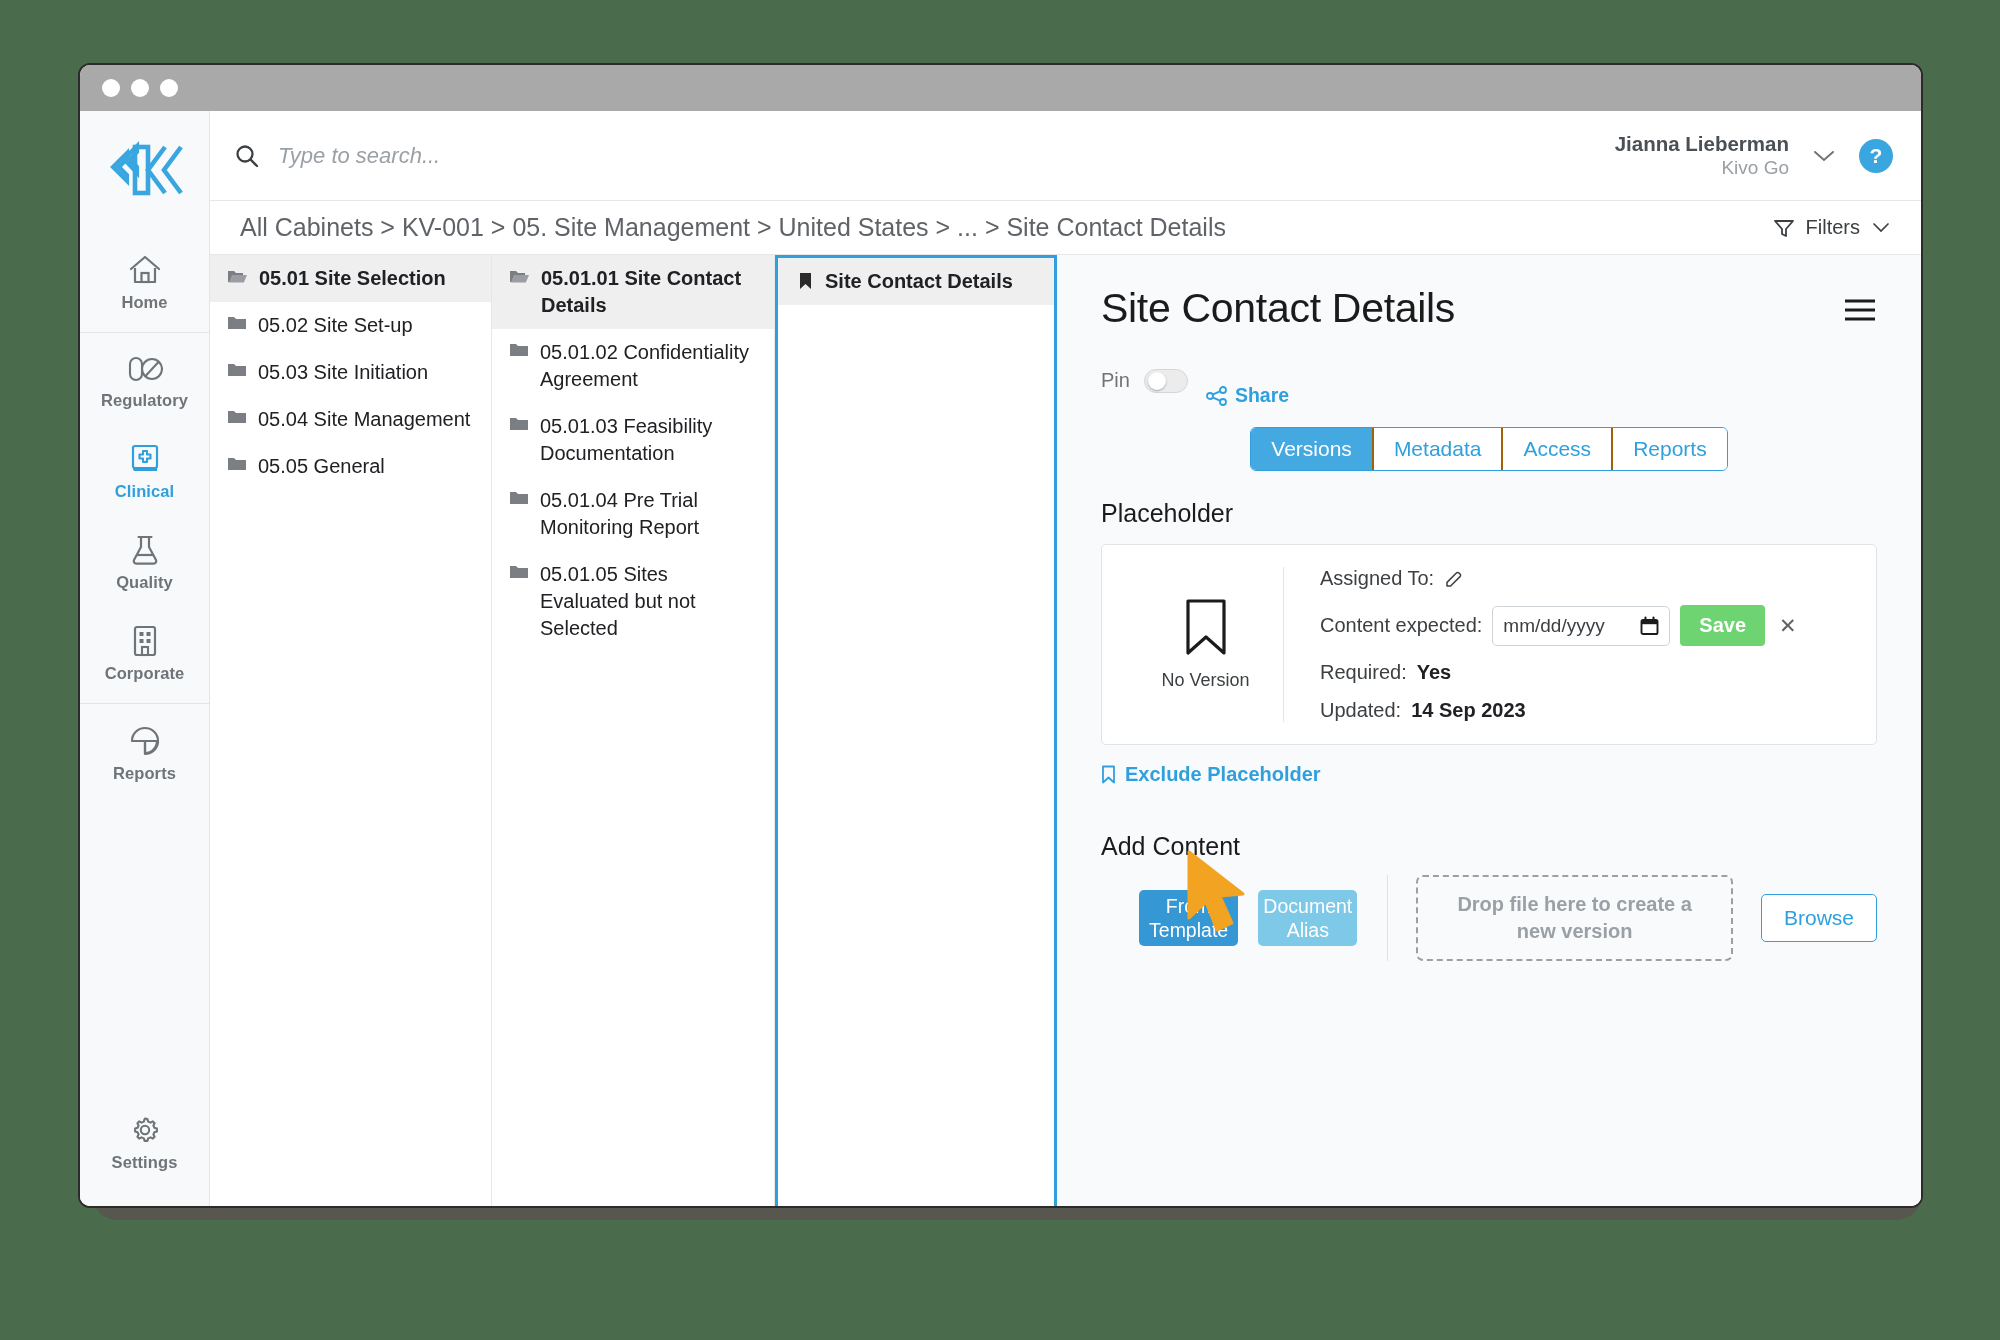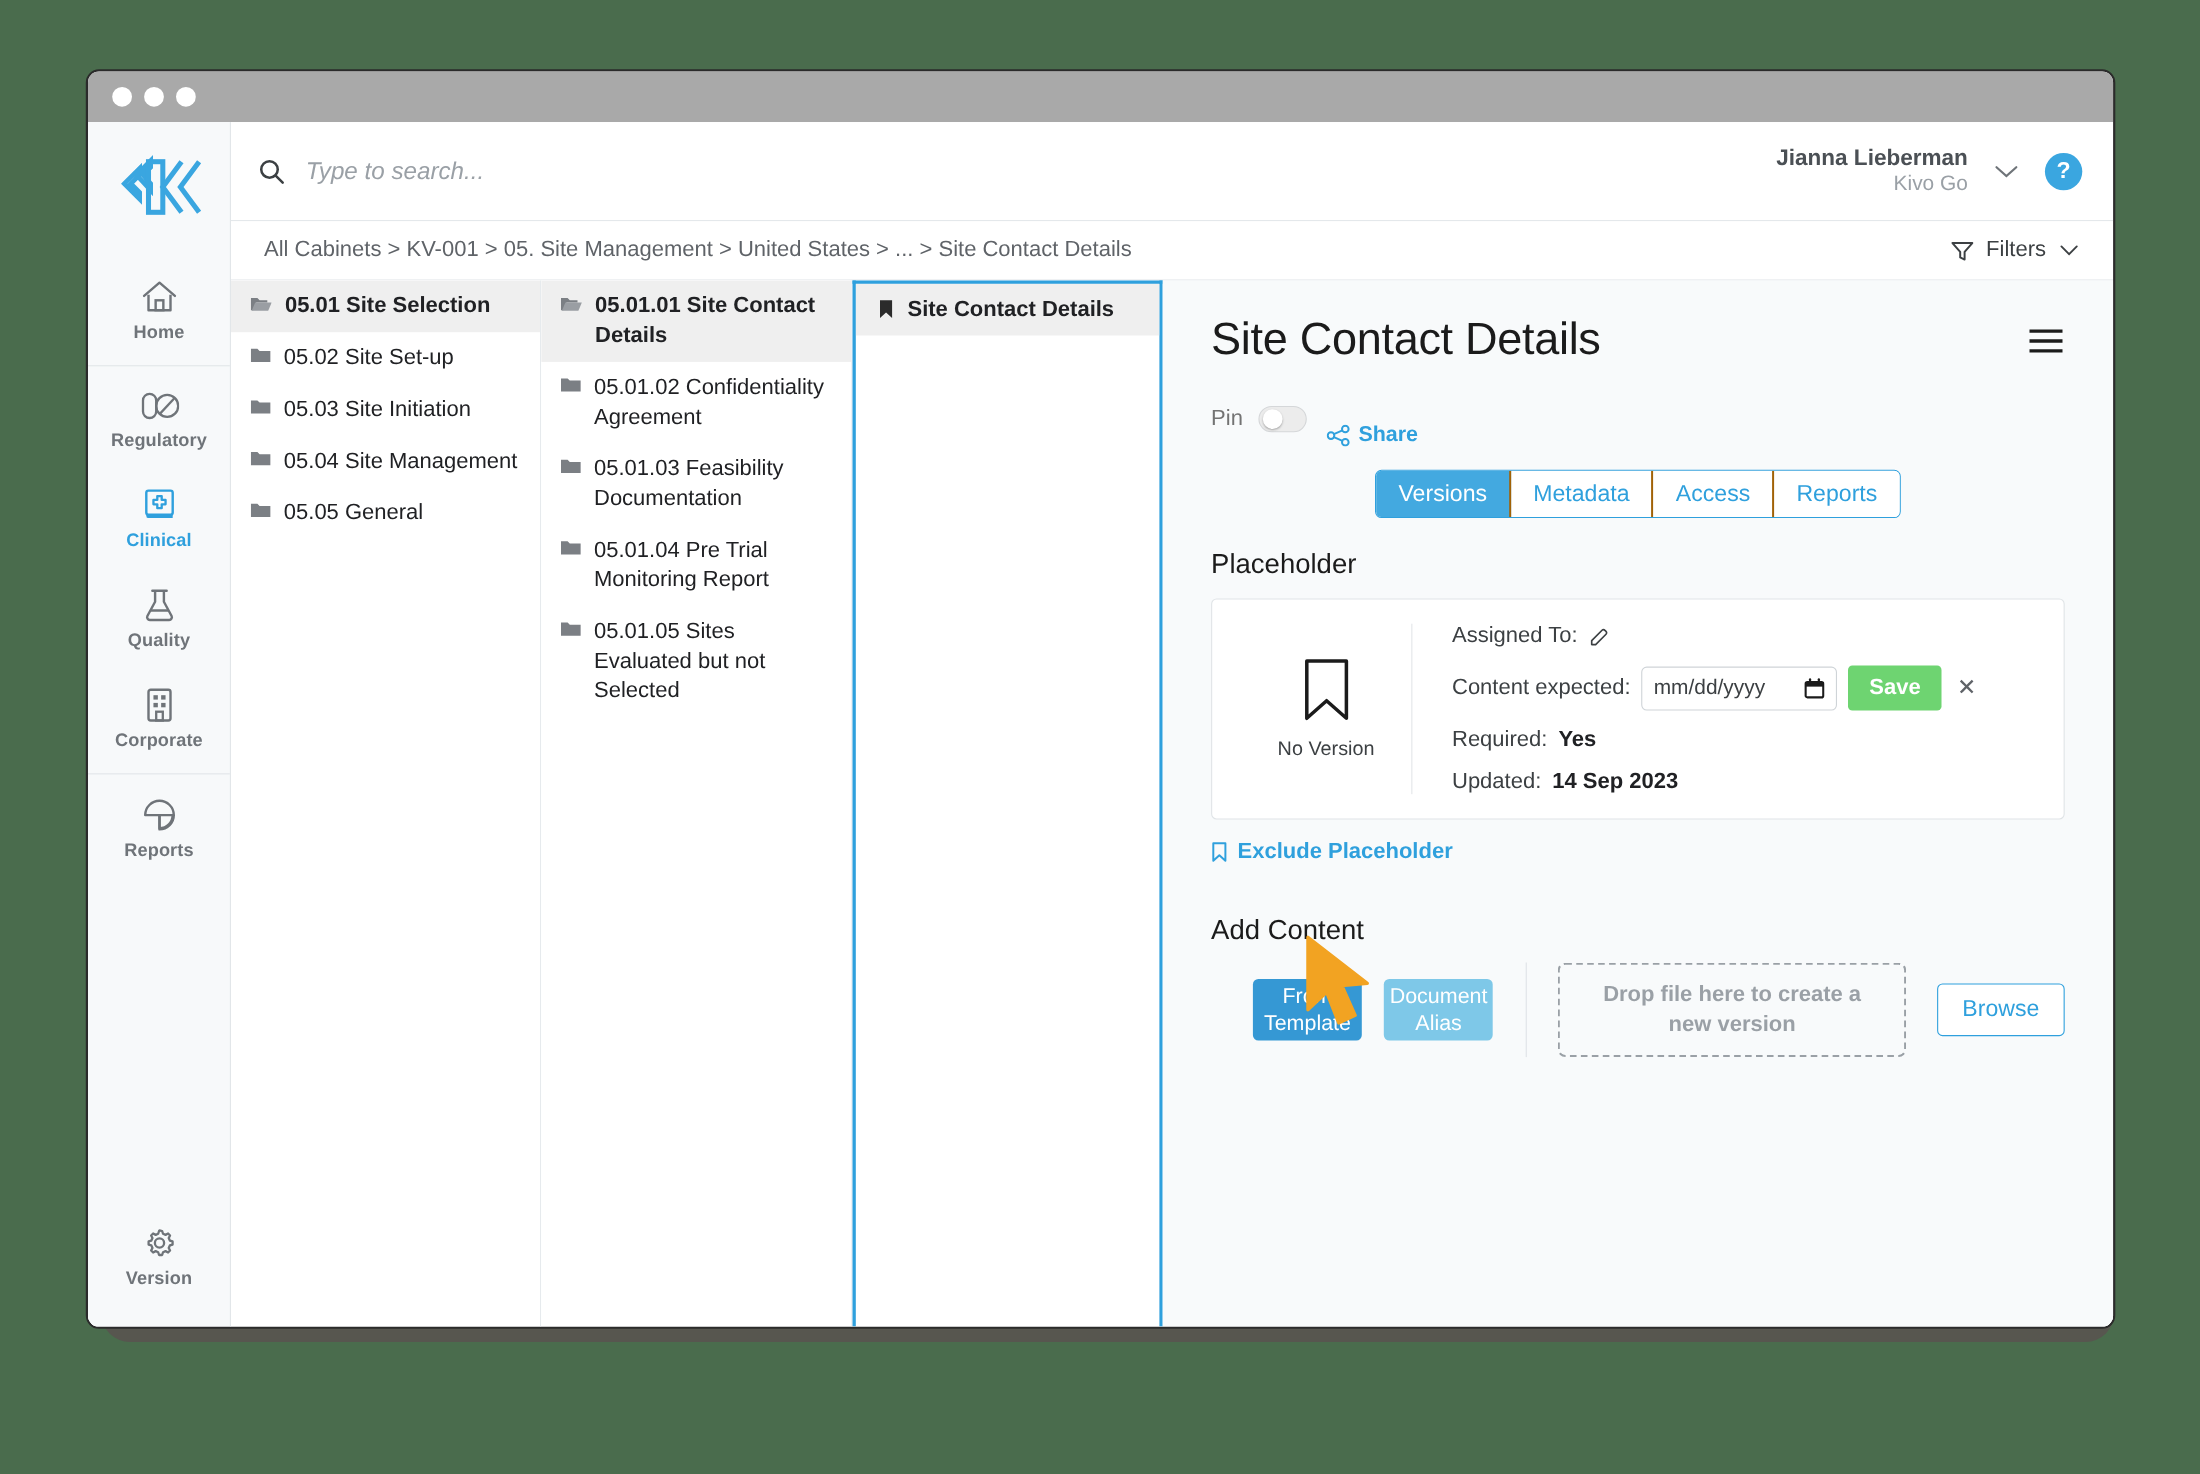--- a/index.html
+++ b/index.html
@@ -94,21 +94,21 @@
     display: flex; align-items: center; justify-content: center;
     font-size: 21px; font-weight: 700; cursor: pointer;
   }
 
   #crumbbar {
     height: 54px; flex: 0 0 54px;
     border-bottom: 1px solid #e4e8eb;
     display: flex; align-items: center; justify-content: space-between;
     padding: 0 30px 0 30px;
   }
-  #breadcrumb { font-size: 20px; color: #5f6368; white-space: nowrap; }
+  #breadcrumb { font-size: 25px; color: #5f6368; white-space: nowrap; }
   #filters-btn { display: flex; align-items: center; gap: 11px; font-size: 20px; color: #3c4043; cursor: pointer; }
 
   #panes { flex: 1 1 auto; display: flex; min-height: 0; }
 
   .tree-col { border-right: 1px solid #e4e8eb; overflow: hidden; background: #fff; }
   #col-1 { width: 282px; flex: 0 0 282px; }
   #col-2 { width: 283px; flex: 0 0 283px; }
   #col-3 {
     width: 282px; flex: 0 0 282px;
     border-left: 3px solid #2fa0dd;
@@ -320,21 +320,21 @@
         </div>
       </div>
 
       <div id="rail-spacer"></div>
 
       <div class="rail-item" id="rail-settings">
         <svg width="32" height="32" viewBox="0 0 32 32">
           <path d="M16 4.5 l2.4 .6 .8 2.5 2.3 1 2.3-1.2 1.8 1.8 -1.2 2.3 1 2.3 2.5 .8 v2.8 l-2.5 .8 -1 2.3 1.2 2.3 -1.8 1.8 -2.3-1.2 -2.3 1 -.8 2.5 h-2.8 l-.8-2.5 -2.3-1 -2.3 1.2 -1.8-1.8 1.2-2.3 -1-2.3 -2.5-.8 v-2.8 l2.5-.8 1-2.3 -1.2-2.3 1.8-1.8 2.3 1.2 2.3-1 .8-2.5 z" fill="none" stroke="#6f7479" stroke-width="2.1" stroke-linejoin="round"></path>
           <circle cx="16" cy="16" r="4.2" fill="none" stroke="#6f7479" stroke-width="2.1"></circle>
         </svg>
-        <span class="rail-label">Version</span>
+        <span class="rail-label">Settings</span>
       </div>
     </div>
 
     <div id="main">
 
       <div id="topbar">
         <div id="search-wrap">
           <svg width="26" height="26" viewBox="0 0 26 26">
             <circle cx="11" cy="11" r="7.5" fill="none" stroke="#3c4043" stroke-width="2.3"></circle>
             <line x1="16.6" y1="16.6" x2="23" y2="23" stroke="#3c4043" stroke-width="2.3" stroke-linecap="round"></line>

